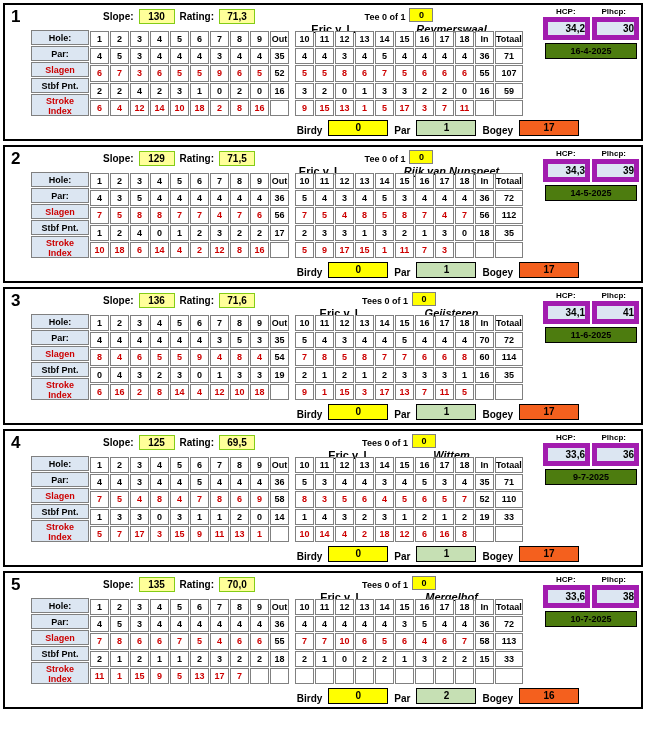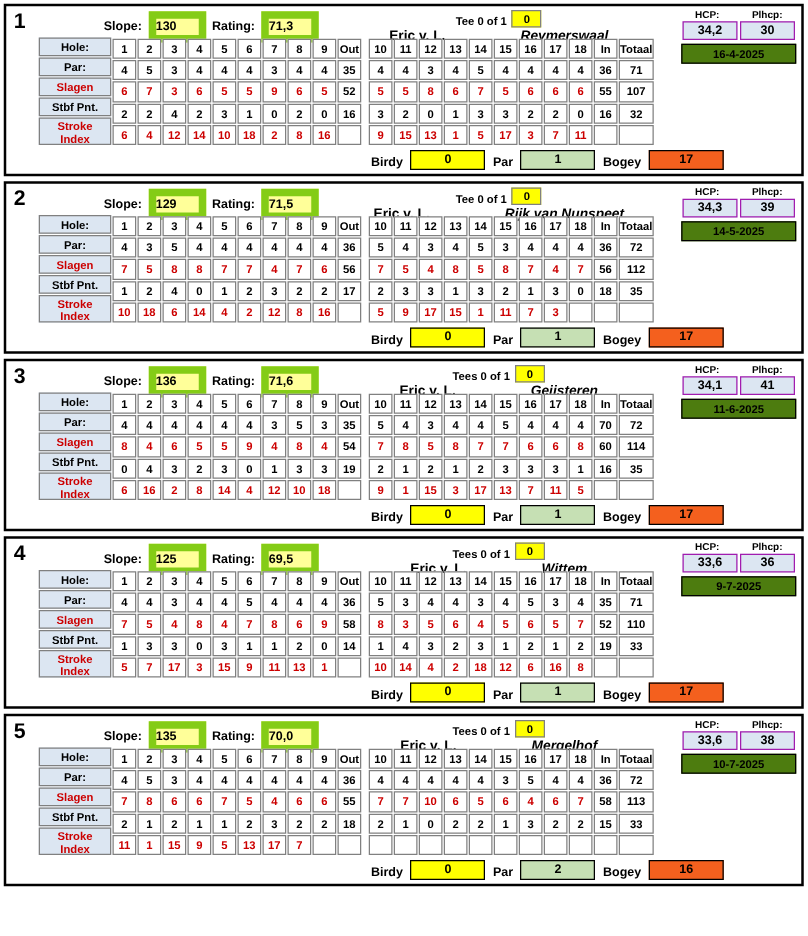--- a/index.html
+++ b/index.html
@@ -38,24 +38,25 @@
     width:248px;
     display:flex;
     align-items:center;
     justify-content:flex-end;
     gap:5px;
     padding-top:2px;
   }
   .lbl{font-weight:bold;font-size:10px;}
   .box-slope,.box-rating{
     background:#ffff99;
-    border:6px solid #84cc16;
+    border:1px solid #84cc16;
     min-width:34px;
     height:13px;
     line-height:13px;
+    text-align:center;
     font-weight:bold;
     font-size:10px;
   }
   .top-mid{
     flex:1;
     text-align:center;
     padding-top:1px;
   }
   .tee-line{
     font-size:9px;
@@ -94,25 +95,25 @@
     justify-content:space-around;
   }
   .hcp-vals{
     display:flex;
     gap:2px;
     justify-content:center;
     margin-top:1px;
   }
   .hcp-box{
     background:#dce6f2;
-    border:1px solid #a21caf;
+    border:5px solid #a21caf;
     width:42px;
     height:13px;
     line-height:13px;
-    text-align:center;
+    text-align:right;
     font-weight:bold;
     font-size:10px;
   }
   .date-box{
     background:#4d7c0f;
     border:1px solid #000;
     width:90px;
     height:14px;
     line-height:14px;
     text-align:center;
@@ -357,21 +358,21 @@
                 <td class="stbf">3</td>
                 <td class="stbf">2</td>
                 <td class="stbf">0</td>
                 <td class="stbf">1</td>
                 <td class="stbf">3</td>
                 <td class="stbf">3</td>
                 <td class="stbf">2</td>
                 <td class="stbf">2</td>
                 <td class="stbf">0</td>
                 <td class="out-stbf">16</td>
-                <td class="out-stbf wide">32</td>
+                <td class="out-stbf wide">59</td>
               </tr>
               <tr>
                 <td class="si">9</td>
                 <td class="si">15</td>
                 <td class="si">13</td>
                 <td class="si">1</td>
                 <td class="si">5</td>
                 <td class="si">17</td>
                 <td class="si">3</td>
                 <td class="si">7</td>

